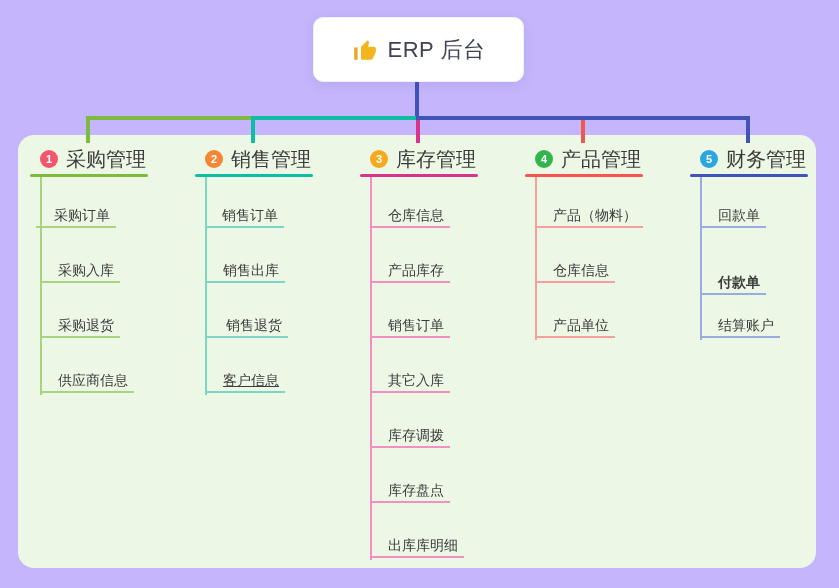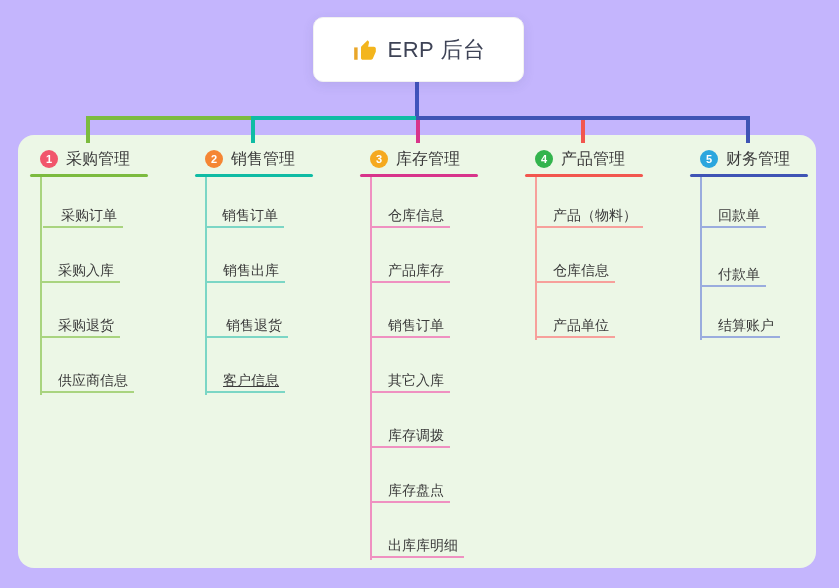--- a/index.html
+++ b/index.html
@@ -7,21 +7,21 @@
   .stage{position:relative;width:839px;height:588px;background:#c4b5fd;}
   .panel{position:absolute;left:18px;top:135px;width:798px;height:433px;background:#ECF7E6;border-radius:16px;z-index:1;}
   .line{position:absolute;z-index:2;}
   .root-card{position:absolute;left:313px;top:17px;width:209px;height:63px;background:#ffffff;border:1px solid #f1f1f1;
              border-radius:10px;box-shadow:0 3px 12px rgba(60,70,100,0.10);display:flex;align-items:center;
              justify-content:center;gap:10px;z-index:4;cursor:pointer;}
   .root-label{font-size:22px;color:#3E4356;font-weight:500;letter-spacing:0.5px;white-space:nowrap;}
   .branch-label{position:absolute;display:flex;align-items:center;gap:8px;z-index:3;height:22px;cursor:pointer;}
   .badge{width:18px;height:18px;border-radius:50%;color:#fff;font-size:11px;font-weight:bold;
          display:flex;align-items:center;justify-content:center;flex:0 0 18px;}
-  .branch-text{font-size:16px;color:#3b3b3b;white-space:nowrap;}
+  .branch-text{font-size:20px;color:#3b3b3b;white-space:nowrap;}
   .b-underline{position:absolute;height:3px;border-radius:2px;z-index:2;}
   .trunk{position:absolute;width:2px;z-index:2;}
   .child{position:absolute;z-index:3;white-space:nowrap;font-size:14px;color:#3b3b3b;line-height:21px;
          padding:0 6px 0 18px;border-bottom:2px solid transparent;cursor:pointer;}
 </style>
 </head>
 <body>
 
 <div class="stage">
   <div class="panel"></div>
@@ -48,21 +48,21 @@
     <span class="root-label">ERP 后台</span>
   </div>
 
   <div id="branches">
       <div class="branch-label" style="left: 40px; top: 148px;">
         <span class="badge" style="background: rgb(241, 86, 108);">1</span>
         <span class="branch-text">采购管理</span>
       </div>
       <div class="b-underline" style="left: 30px; top: 174px; width: 118px; background: rgb(124, 187, 63);"></div>
       <div class="trunk" style="left: 40px; top: 177px; height: 218px; background: rgb(169, 212, 127);"></div>
-      <div class="child" style="left: 43px; top: 205px; border-bottom-color: rgb(169, 212, 127);">采购订单</div>
+      <div class="child" style="left: 36px; top: 205px; border-bottom-color: rgb(169, 212, 127);">采购订单</div>
       <div class="child" style="left: 40px; top: 260px; border-bottom-color: rgb(169, 212, 127);">采购入库</div>
       <div class="child" style="left: 40px; top: 315px; border-bottom-color: rgb(169, 212, 127);">采购退货</div>
       <div class="child" style="left: 40px; top: 370px; border-bottom-color: rgb(169, 212, 127);">供应商信息</div>
       <div class="branch-label" style="left: 205px; top: 148px;">
         <span class="badge" style="background: rgb(245, 134, 52);">2</span>
         <span class="branch-text">销售管理</span>
       </div>
       <div class="b-underline" style="left: 195px; top: 174px; width: 118px; background: rgb(15, 188, 164);"></div>
       <div class="trunk" style="left: 205px; top: 177px; height: 218px; background: rgb(123, 214, 197);"></div>
       <div class="child" style="left: 205px; top: 205px; border-bottom-color: rgb(123, 214, 197); padding-left: 17px;">销售订单</div>
@@ -91,16 +91,16 @@
       <div class="child" style="left: 535px; top: 205px; border-bottom-color: rgb(247, 160, 155); font-family: Liberation Serif, serif;">产品（物料）</div>
       <div class="child" style="left: 535px; top: 260px; border-bottom-color: rgb(247, 160, 155);">仓库信息</div>
       <div class="child" style="left: 535px; top: 315px; border-bottom-color: rgb(247, 160, 155);">产品单位</div>
       <div class="branch-label" style="left: 700px; top: 148px;">
         <span class="badge" style="background: rgb(43, 166, 222);">5</span>
         <span class="branch-text">财务管理</span>
       </div>
       <div class="b-underline" style="left: 690px; top: 174px; width: 118px; background: rgb(63, 84, 181);"></div>
       <div class="trunk" style="left: 700px; top: 177px; height: 163px; background: rgb(154, 172, 222);"></div>
       <div class="child" style="left: 700px; top: 205px; border-bottom-color: rgb(154, 172, 222);">回款单</div>
-      <div class="child" style="left: 700px; top: 264px; border-bottom-color: rgb(154, 172, 222);">付款单</div>
+      <div class="child" style="left: 700px; top: 272px; border-bottom-color: rgb(154, 172, 222); font-weight: bold;">付款单</div>
       <div class="child" style="left: 700px; top: 315px; border-bottom-color: rgb(154, 172, 222);">结算账户</div>
     </div>
 </div>
 
 </body></html>

